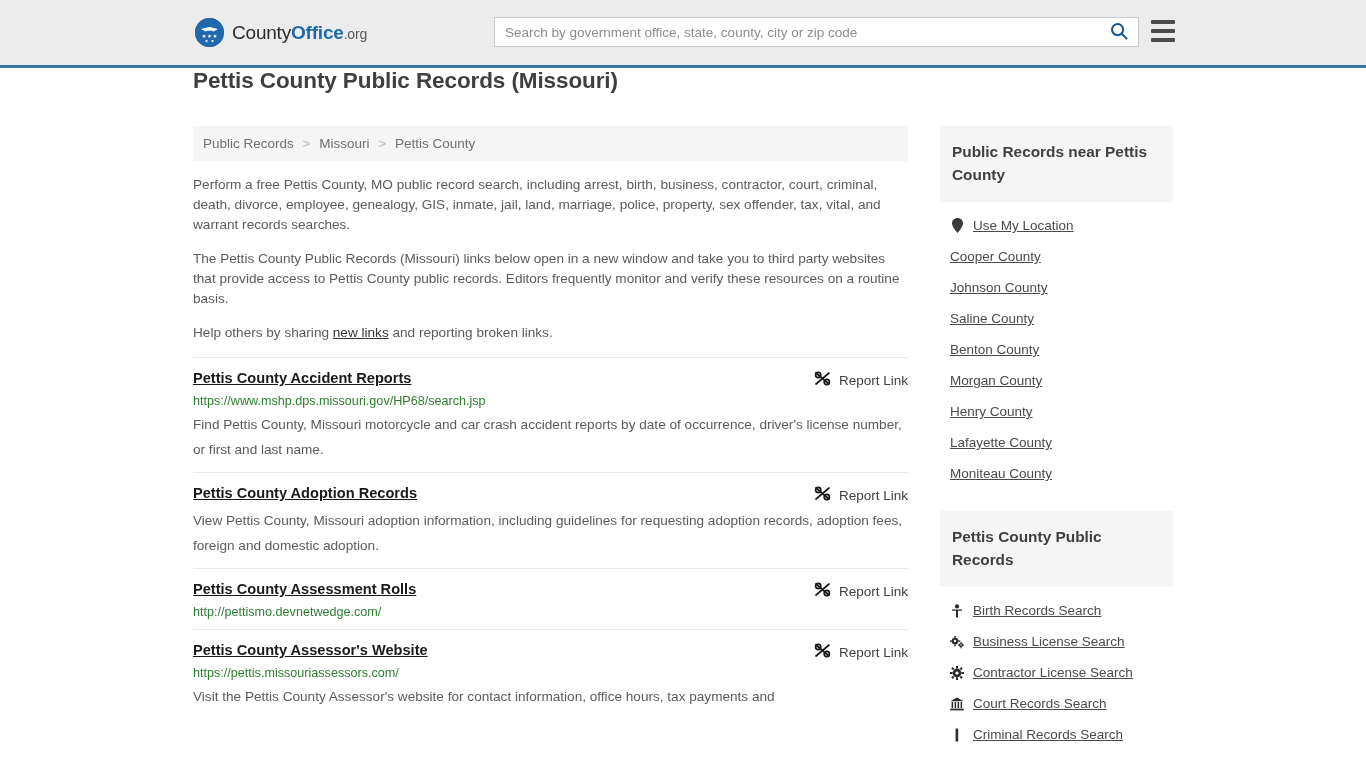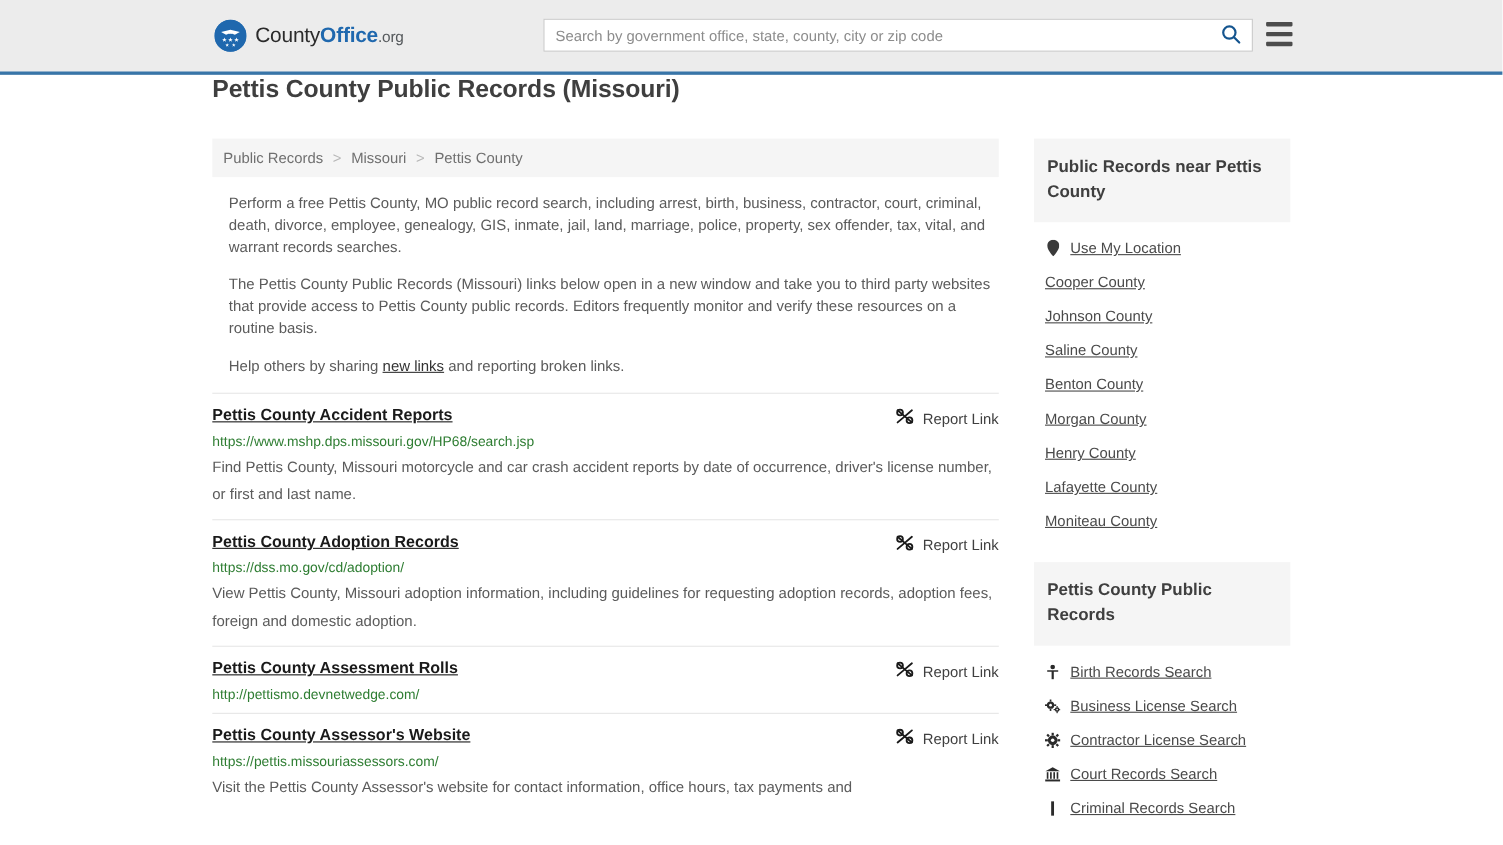--- a/index.html
+++ b/index.html
@@ -119,21 +119,21 @@
   .breadcrumb a {
     color: #6f6f6f;
     text-decoration: none;
   }
   .breadcrumb .sep { color: #b7b7b7; margin: 0 5px; }
 
   .intro p {
     font-size: 13.6px;
     line-height: 20px;
     color: #5b5b5b;
-    margin: 0 0 14px 15px;
+    margin: 0 0 14px 0;
   }
   .intro a { color: #333; text-decoration: underline; }
 
   
   .record {
     border-top: 1px solid #e6e6e6;
     padding: 12px 0 10px 0;
   }
   .record:first-of-type { border-top: 1px solid #e6e6e6; }
   .record-head {
@@ -291,21 +291,20 @@
                 <svg width="17" height="15" viewBox="0 0 17 15">
                   <path d="M2 2 L8.5 7.5 M8.5 7.5 L15 13" stroke="#1a1a1a" stroke-width="1.7" fill="none" stroke-linecap="round"></path>
                   <path d="M15 2 L8.5 7.5 M8.5 7.5 L2 13" stroke="#1a1a1a" stroke-width="1.7" fill="none" stroke-linecap="round"></path>
                   <ellipse cx="4.2" cy="4" rx="2.6" ry="2.6" fill="none" stroke="#1a1a1a" stroke-width="1.7"></ellipse>
                   <ellipse cx="12.8" cy="11" rx="2.6" ry="2.6" fill="none" stroke="#1a1a1a" stroke-width="1.7"></ellipse>
                 </svg>
               </span>
               <span>Report Link</span>
             </div>
           </div>
-          <div class="record-url">https://dss.mo.gov/cd/adoption/</div>
           <div class="record-desc">View Pettis County, Missouri adoption information, including guidelines for requesting adoption records, adoption fees, foreign and domestic adoption.</div>
         </div>
 
         <div class="record">
           <div class="record-head">
             <a class="record-title" href="#">Pettis County Assessment Rolls</a>
             <div class="report-link">
               <span>
                 <svg width="17" height="15" viewBox="0 0 17 15">
                   <path d="M2 2 L8.5 7.5 M8.5 7.5 L15 13" stroke="#1a1a1a" stroke-width="1.7" fill="none" stroke-linecap="round"></path>

